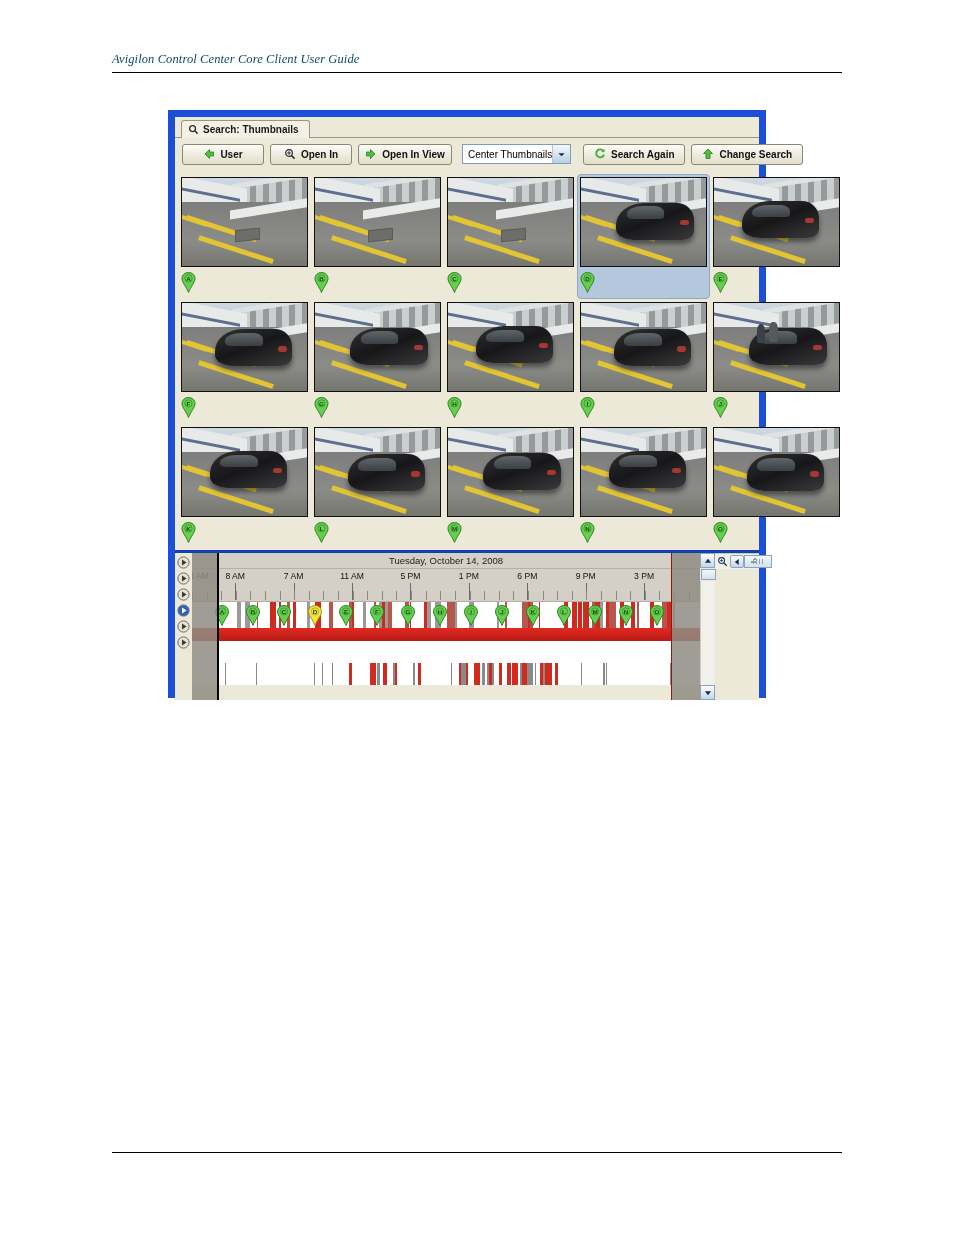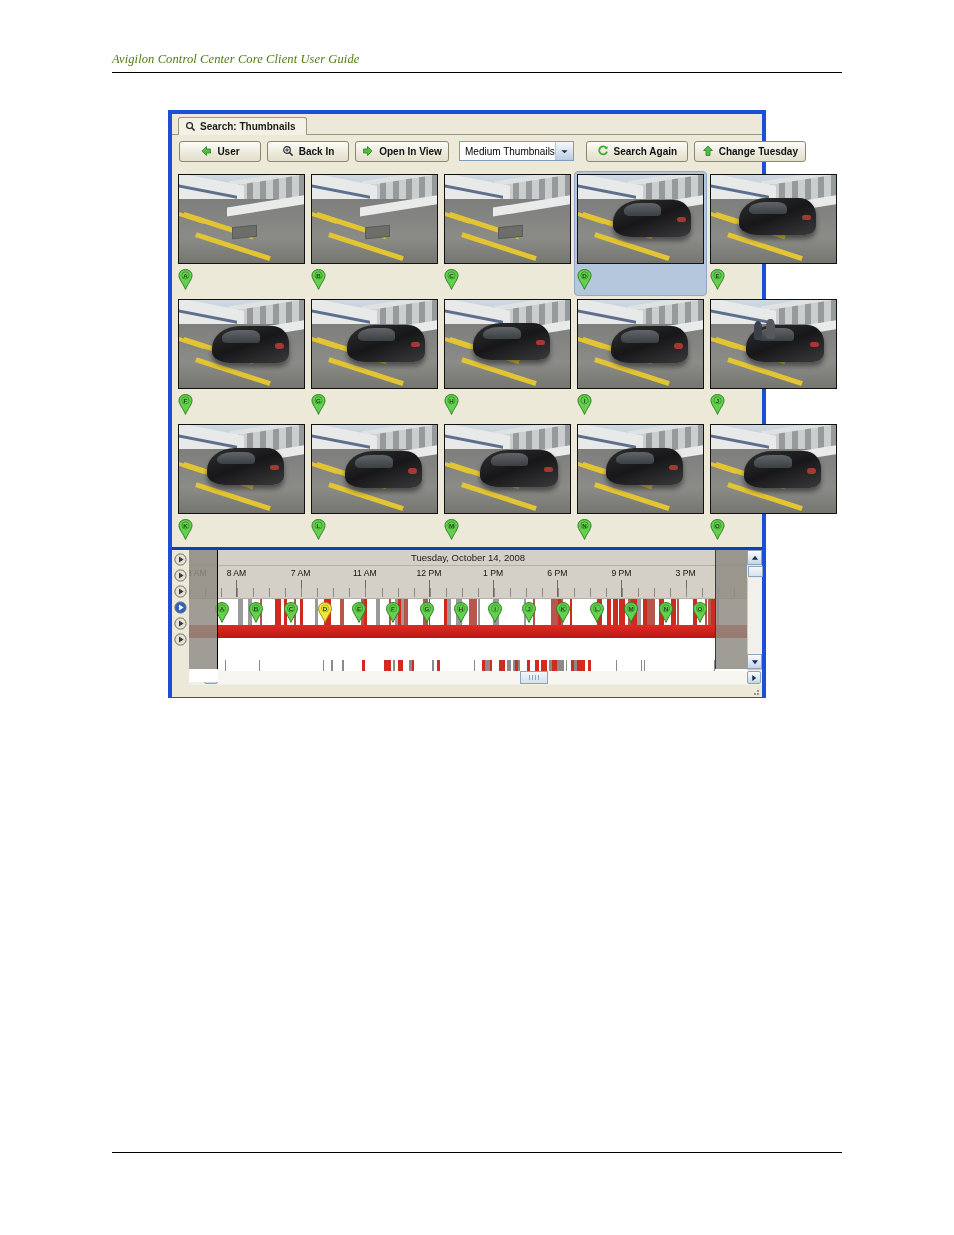--- a/index.html
+++ b/index.html
@@ -19,21 +19,21 @@
   .page-header {
     position: absolute;
     left: 112px;
     top: 52px;
     width: 730px;
   }
   .page-header-text {
     font-family: "Liberation Serif", serif;
     font-style: italic;
     font-size: 12.5px;
-    color: #4d7c0f;
+    color: #0c4a6e;
     letter-spacing: 0.1px;
   }
   .page-header-rule {
     margin-top: 5px;
     border-bottom: 1.6px solid #000;
   }
   .page-footer {
     position: absolute;
     left: 112px;
     top: 1152px;
@@ -51,21 +51,21 @@
   }
 
   
   .app-window {
     position: absolute;
     left: 168px;
     top: 110px;
     width: 598px;
     height: 588px;
     background: #15803d;
-    border: 4px solid #1d4ed8;
+    border: 7px solid #1d4ed8;
     box-sizing: border-box;
   }
 
   
   .tab-strip {
     position: relative;
     height: 20px;
     padding-left: 6px;
     border-bottom: 1px solid #9a9780;
     background: #ece9d8;
@@ -247,21 +247,21 @@
     display: flex;
     flex-direction: column;
     align-items: center;
     padding-top: 2px;
     gap: 3px;
   }
   .tl-ctl { width: 13px; height: 13px; display: block; flex: none; }
   .tl-ctl.active circle { fill: #2a63c4; }
   .tl-ctl.active path { fill: #ffffff; }
 
-  .tl-main { flex: 1; display: flex; flex-direction: column; min-width: 0; }
+  .tl-main { flex: 1; display: flex; flex-direction: row; min-width: 0; }
 
   .tl-body { display:flex; flex:1; min-height:0; }
   .tl-track-area { flex:1; position:relative; min-width:0; }
 
   .tl-datebar {
     height: 15px;
     background: #d4d0c8;
     border-bottom: 1px solid #b5b0a3;
     text-align: center;
     font-size: 9.5px;
@@ -393,34 +393,34 @@
 
     <div class="tb-btn" style="min-width:82px;">
       <span class="ico">
         <svg viewBox="0 0 12 12" width="12" height="12">
           <circle cx="5" cy="5" r="3.3" fill="#eef4fb" stroke="#2a2a2a" stroke-width="1.2"></circle>
           <line x1="3.2" y1="5" x2="6.8" y2="5" stroke="#2a2a2a" stroke-width="1"></line>
           <line x1="5" y1="3.2" x2="5" y2="6.8" stroke="#2a2a2a" stroke-width="1"></line>
           <line x1="7.5" y1="7.5" x2="10.6" y2="10.6" stroke="#2a2a2a" stroke-width="1.5"></line>
         </svg>
       </span>
-      <span>Back In</span>
+      <span>Open In</span>
     </div>
 
     <div class="tb-btn" style="min-width:94px;">
       <span class="ico">
         <svg viewBox="0 0 12 12" width="12" height="12">
             <path d="M5.5 1.5 L10 6 L5.5 10.5 L5.5 8 L1.5 8 L1.5 4 L5.5 4 Z" fill="#4fbf3f" stroke="#2a7d22" stroke-width=".8"></path>
           </svg>
       </span>
       <span>Open In View</span>
     </div>
 
     <div class="tb-select">
-      <span class="tb-select-label">Medium Thumbnails</span>
+      <span class="tb-select-label">Center Thumbnails</span>
       <span class="tb-select-arrow">
         <svg viewBox="0 0 10 10" width="9" height="9">
             <path d="M1.5 3.5 L5 7 L8.5 3.5 Z" fill="#15314f"></path>
           </svg>
       </span>
     </div>
 
     <div class="tb-spacer"></div>
 
     <div class="tb-btn" style="min-width:102px;">
@@ -432,21 +432,21 @@
       </span>
       <span>Search Again</span>
     </div>
 
     <div class="tb-btn" style="min-width:112px;">
       <span class="ico">
         <svg viewBox="0 0 12 12" width="12" height="12">
             <path d="M6 1 L10.5 5.5 L8 5.5 L8 10.5 L4 10.5 L4 5.5 L1.5 5.5 Z" fill="#4fbf3f" stroke="#2a7d22" stroke-width=".8"></path>
           </svg>
       </span>
-      <span>Change Tuesday</span>
+      <span>Change Search</span>
     </div>
   </div>
 
   <div class="thumbs-panel" id="thumbGrid">
       <div class="thumb-row">
         <div class="thumb-cell">
           <div class="thumb-img-wrap">
             <div class="scene">
               <div class="sky"></div>
               <div class="wallB"></div>
@@ -902,21 +902,21 @@
           <div class="tl-datebar">Tuesday, October 14, 2008</div>
 
           <div class="tl-ruler" id="tlRuler">
               <span class="tl-tick-label" style="left:1.4%">8 AM</span>
               <span class="tl-tick-label" style="left:8.5%">8 AM</span>
               <span class="tl-tick-major" style="left:8.5%"></span>
               <span class="tl-tick-label" style="left:20%">7 AM</span>
               <span class="tl-tick-major" style="left:20%"></span>
               <span class="tl-tick-label" style="left:31.5%">11 AM</span>
               <span class="tl-tick-major" style="left:31.5%"></span>
-              <span class="tl-tick-label" style="left:43%">12 PM</span>
+              <span class="tl-tick-label" style="left:43%">5 PM</span>
               <span class="tl-tick-major" style="left:43%"></span>
               <span class="tl-tick-label" style="left:54.5%">1 PM</span>
               <span class="tl-tick-major" style="left:54.5%"></span>
               <span class="tl-tick-label" style="left:66%">6 PM</span>
               <span class="tl-tick-major" style="left:66%"></span>
               <span class="tl-tick-label" style="left:77.5%">9 PM</span>
               <span class="tl-tick-major" style="left:77.5%"></span>
               <span class="tl-tick-label" style="left:89%">3 PM</span>
               <span class="tl-tick-major" style="left:89%"></span>
               <span class="tl-tick-minor" style="left:0.00%"></span>

